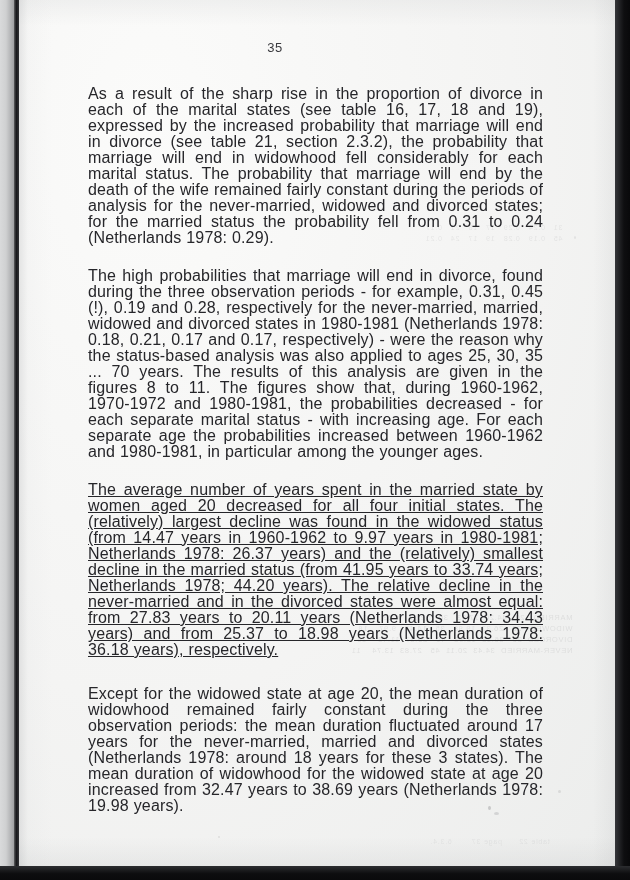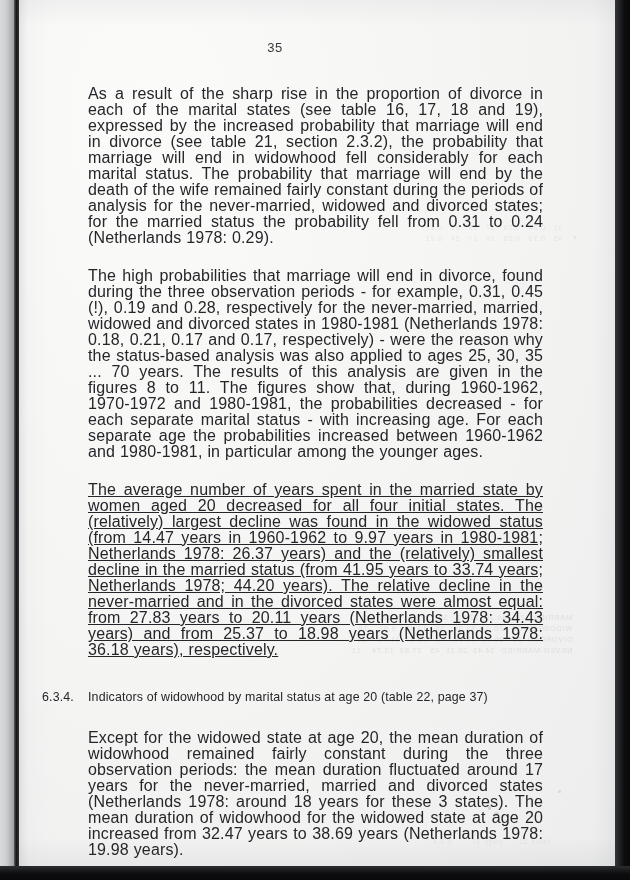--- a/index.html
+++ b/index.html
@@ -200,24 +200,20 @@
     <div class="folio">35</div>
 
     <div class="content">
 
       <p class="para">As a result of the sharp rise in the proportion of divorce in each of the marital states (see table 16, 17, 18 and 19), expressed by the increased probability that marriage will end in divorce (see table 21, section 2.3.2), the probability that marriage will end in widowhood fell considerably for each marital status. The probability that marriage will end by the death of the wife remained fairly constant during the periods of analysis for the never-married, widowed and divorced states; for the married status the probability fell from 0.31 to 0.24 (Netherlands 1978: 0.29).</p>
 
       <p class="para">The high probabilities that marriage will end in divorce, found during the three observation periods - for example, 0.31, 0.45 (!), 0.19 and 0.28, respectively for the never-married, married, widowed and divorced states in 1980-1981 (Netherlands 1978: 0.18, 0.21, 0.17 and 0.17, respectively) - were the reason why the status-based analysis was also applied to ages 25, 30, 35 ... 70 years. The results of this analysis are given in the figures 8 to 11. The figures show that, during 1960-1962, 1970-1972 and 1980-1981, the probabilities decreased - for each separate marital status - with increasing age. For each separate age the probabilities increased between 1960-1962 and 1980-1981, in particular among the younger ages.</p>
 
       <p class="para para-gap-big">The average number of years spent in the married state by women aged 20 decreased for all four initial states. The (relatively) largest decline was found in the widowed status (from 14.47 years in 1960-1962 to 9.97 years in 1980-1981; Netherlands 1978: 26.37 years) and the (relatively) smallest decline in the married status (from 41.95 years to 33.74 years; Netherlands 1978; 44.20 years). The relative decline in the never-married and in the divorced states were almost equal: from 27.83 years to 20.11 years (Netherlands 1978: 34.43 years) and from 25.37 to 18.98 years (Netherlands 1978: 36.18 years), respectively.</p>
 
-      <div class="heading">
-        <span class="num">6.3.4.</span>
-        <span class="ttl">Indicators of widowhood by marital status at age 20 (table 22, page 37)</span>
-      </div>
 
       <p class="para">Except for the widowed state at age 20, the mean duration of widowhood remained fairly constant during the three observation periods: the mean duration fluctuated around 17 years for the never-married, married and divorced states (Netherlands 1978: around 18 years for these 3 states). The mean duration of widowhood for the widowed state at age 20 increased from 32.47 years to 38.69 years (Netherlands 1978: 19.98 years).</p>
 
     </div>
   </div>
 
   <div class="gutter-light"></div>
   <div class="gutter-dark"></div>
   <div class="edge-right"></div>
   <div class="edge-bottom"></div>

